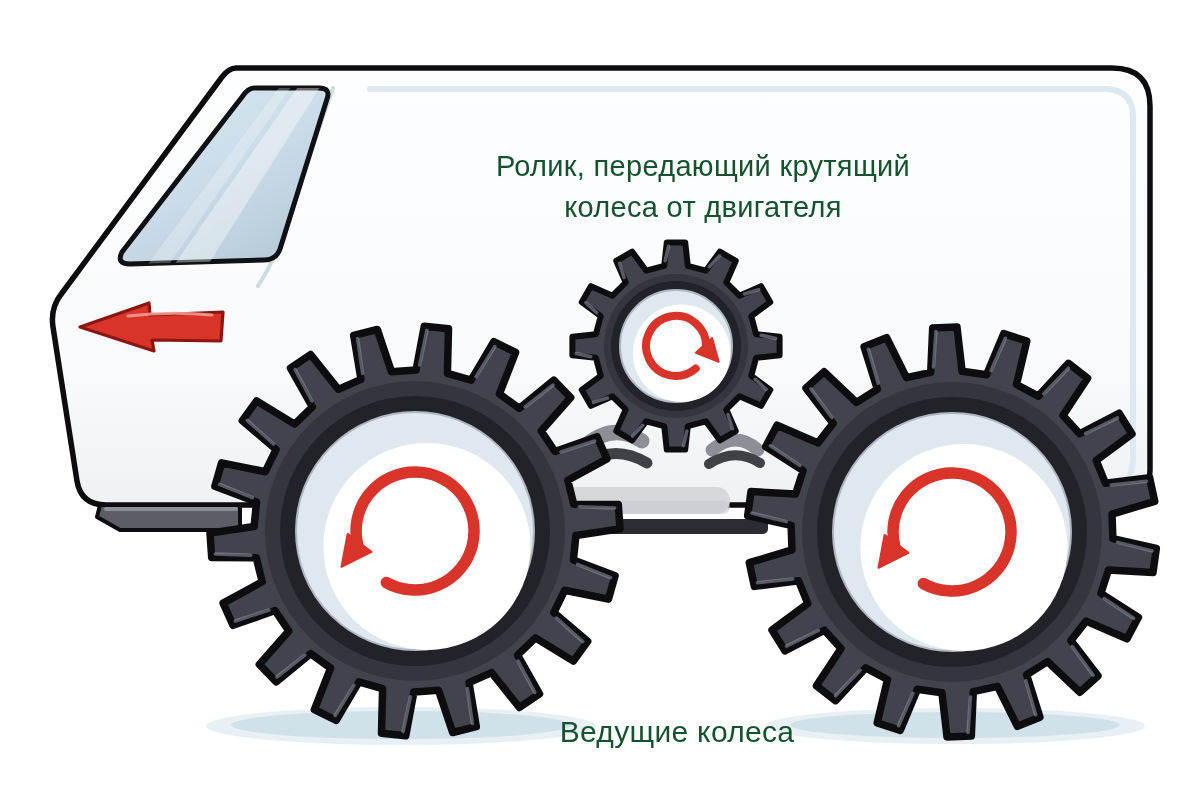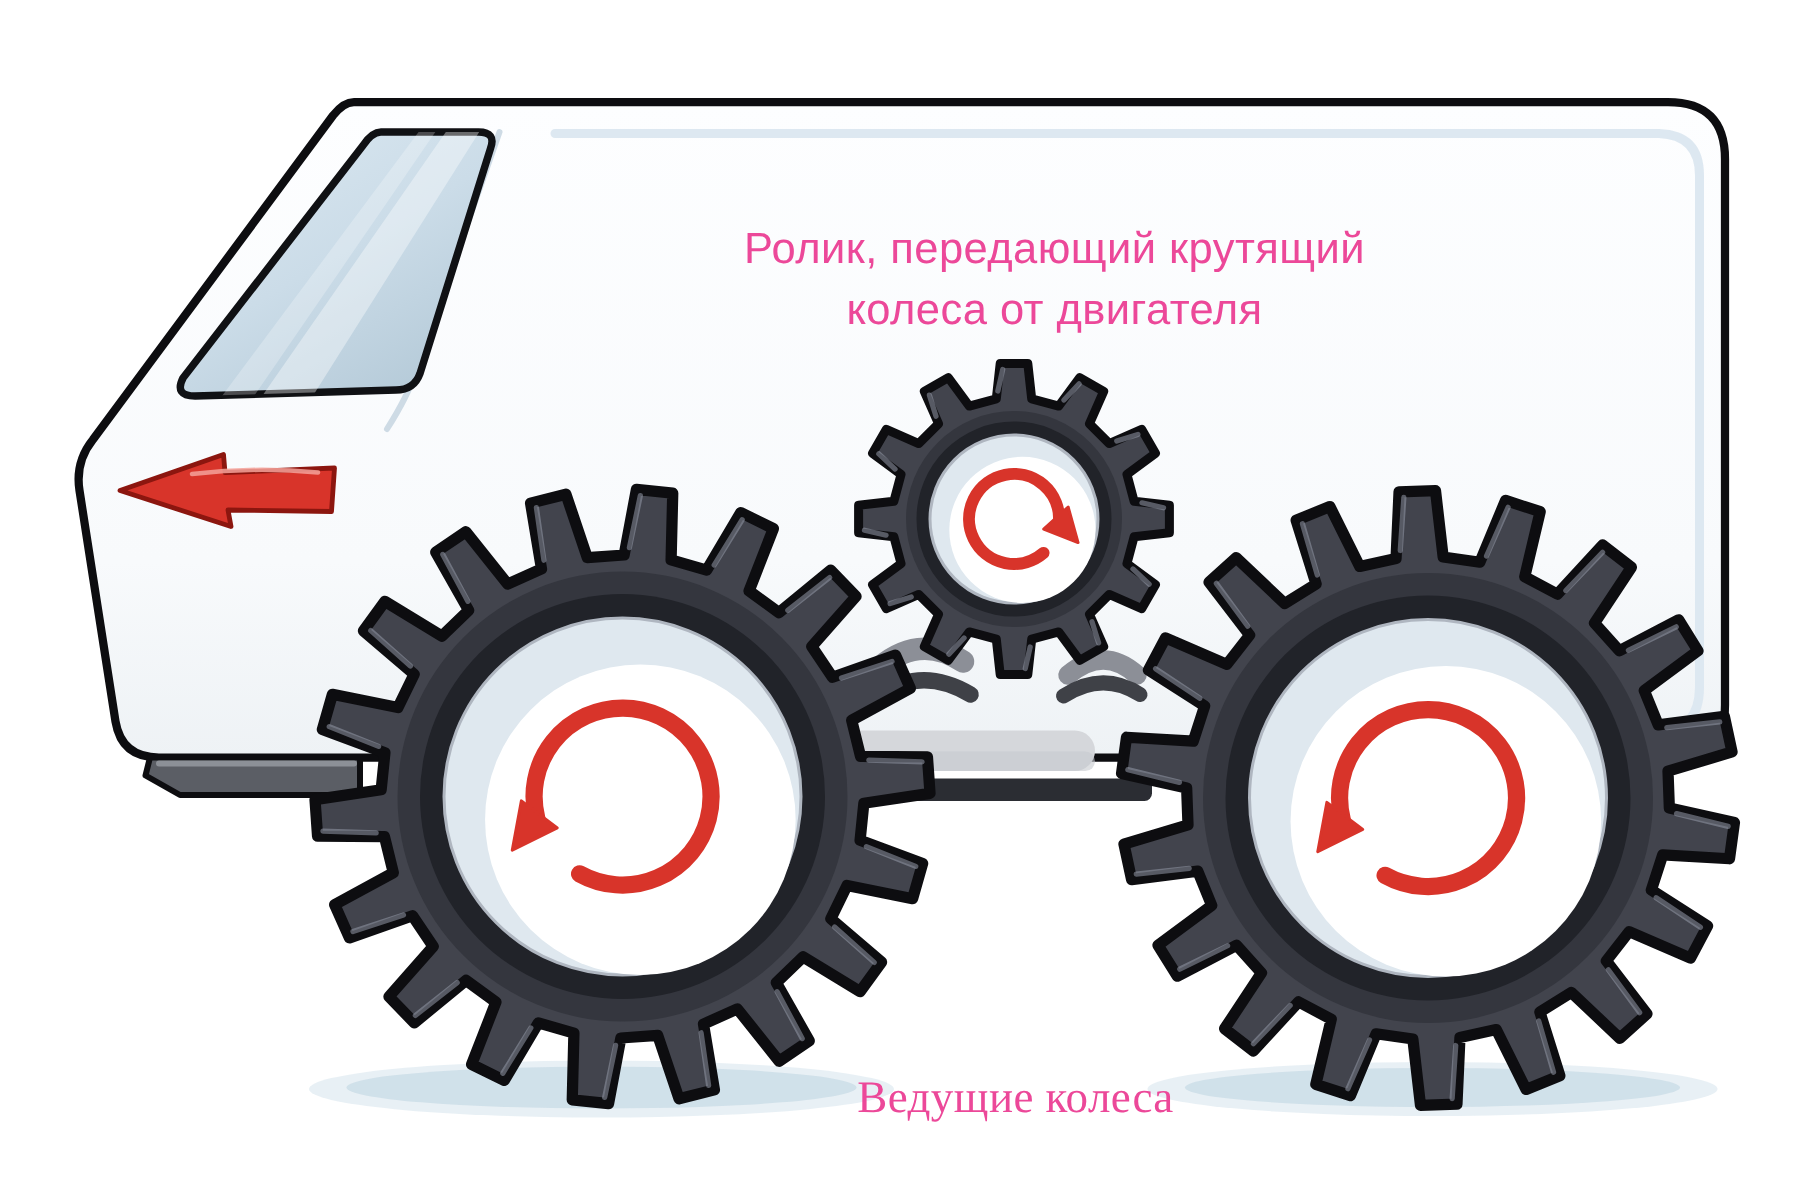--- a/index.html
+++ b/index.html
@@ -1,22 +1,22 @@
 <!DOCTYPE html>
 <html><head>
 <meta charset="utf-8">
 <style>
   html,body{margin:0;padding:0;background:#ffffff;}
   #stage{position:relative;width:1200px;height:800px;overflow:hidden;background:#ffffff;
          font-family:"Liberation Sans","DejaVu Sans",sans-serif;}
   #scene{position:absolute;left:0;top:0;}
-  .label{position:absolute;transform:translateX(-50%);text-align:center;color:#ec4899;
+  .label{position:absolute;transform:translateX(-50%);text-align:center;color:#14532d;
          font-size:29px;line-height:41px;letter-spacing:.3px;white-space:nowrap;}
   #label-top{left:703px;top:146px;}
-  #label-bottom{left:677px;top:711px;font-size:30px;font-family:Liberation Serif, serif;}
+  #label-bottom{left:677px;top:711px;font-size:30px;}
 </style>
 </head>
 <body>
 
 <div id="stage">
   <svg id="scene" width="1200" height="800" viewBox="0 0 1200 800">
       <defs>
         <linearGradient id="vg" x1="0" y1="0" x2="0" y2="1">
           <stop offset="0%" stop-color="#fdfeff"></stop>
           <stop offset="70%" stop-color="#f8fafc"></stop>

